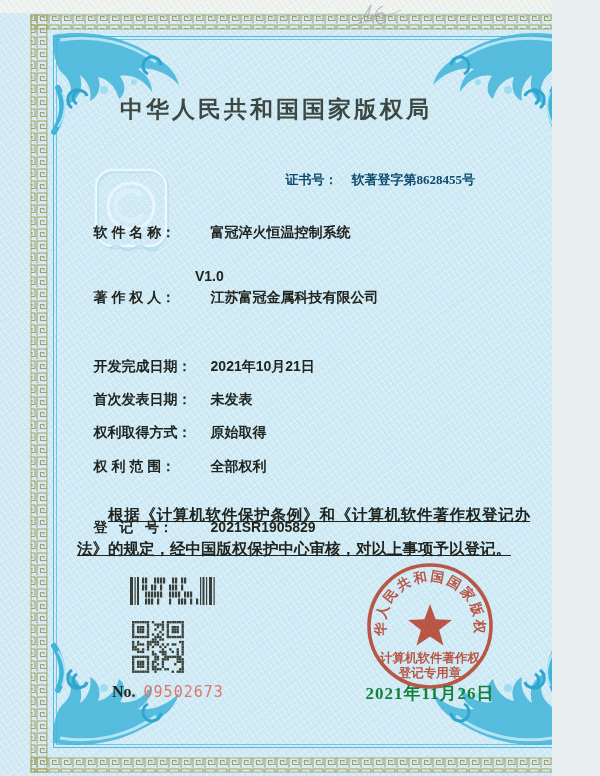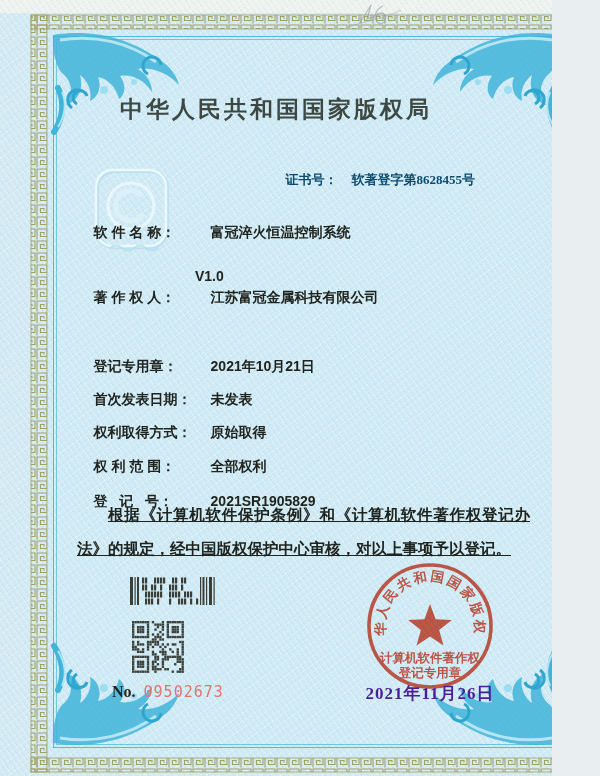--- a/index.html
+++ b/index.html
@@ -30,21 +30,21 @@
   .row .lbl{display:inline-block;min-width:117px;white-space:pre;}
   .row .val{display:inline-block;}
   .val2{margin-left:117px;}
   .statement{left:77px;top:498px;width:453px;font-size:15.5px;font-weight:600;line-height:33.5px;
          text-align:justify;text-indent:2em;color:#20241e;text-decoration:underline;}
   .serial{left:112px;top:683px;font-size:16px;font-family:"Liberation Serif","DejaVu Serif",serif;
          font-weight:700;color:#23261f;}
   .serial .num{font-family:"DejaVu Sans Mono",monospace;font-weight:400;font-size:15px;
          color:#e2746a;letter-spacing:1px;margin-left:8px;}
   .issue-date{left:352px;top:682px;width:156px;text-align:center;font-size:17px;font-weight:700;
-         font-family:"Liberation Serif","DejaVu Serif",serif;color:#4c1d95;letter-spacing:1px;}
+         font-family:"Liberation Serif","DejaVu Serif",serif;color:#15803d;letter-spacing:1px;}
   .abs{position:absolute;}
   .seal-wrap{left:360px;top:556px;width:140px;height:140px;opacity:.93;mix-blend-mode:multiply;}
   .emboss{left:90px;top:164px;width:84px;height:94px;opacity:.85;}
   .pencil{left:343px;top:0;width:62px;height:30px;opacity:.55;}
 </style>
 </head>
 <body>
 
 <div class="page">
   <div class="top-strip"></div>
@@ -113,32 +113,32 @@
   <div class="t certno"><span>证书号：</span><span class="gap"></span><span>软著登字第8628455号</span></div>
 
   <div class="t row" style="top:199px">
     <span class="lbl">软 件 名 称：</span><span class="val">富冠淬火恒温控制系统</span>
     <div class="val2">V1.0</div>
   </div>
   <div class="t row" style="top:264px">
     <span class="lbl">著 作 权 人：</span><span class="val">江苏富冠金属科技有限公司</span>
   </div>
   <div class="t row" style="top:333px">
-    <span class="lbl">登记专用章：</span><span class="val">2021年10月21日</span>
+    <span class="lbl">开发完成日期：</span><span class="val">2021年10月21日</span>
   </div>
   <div class="t row" style="top:366px">
     <span class="lbl">首次发表日期：</span><span class="val">未发表</span>
   </div>
   <div class="t row" style="top:399px">
     <span class="lbl">权利取得方式：</span><span class="val">原始取得</span>
   </div>
   <div class="t row" style="top:433px">
     <span class="lbl">权 利 范 围：</span><span class="val">全部权利</span>
   </div>
-  <div class="t row" style="top:468px">
+  <div class="t row" style="top:494px">
     <span class="lbl">登   记   号：</span><span class="val">2021SR1905829</span>
   </div>
 
   <div class="t statement">根据《计算机软件保护条例》和《计算机软件著作权登记办法》的规定，经中国版权保护中心审核，对以上事项予以登记。</div>
 
   <svg id="bc" class="abs" style="left:130px;top:577px" width="86" height="28">
       <rect x="0" y="0" width="3" height="28" fill="#3a3f38"></rect>
       <rect x="4.5" y="0" width="1.2" height="28" fill="#3a3f38"></rect>
       <rect x="7" y="0" width="2" height="28" fill="#3a3f38"></rect>
       <rect x="12" y="0.5" width="2.2" height="6" fill="#3a3f38"></rect>

